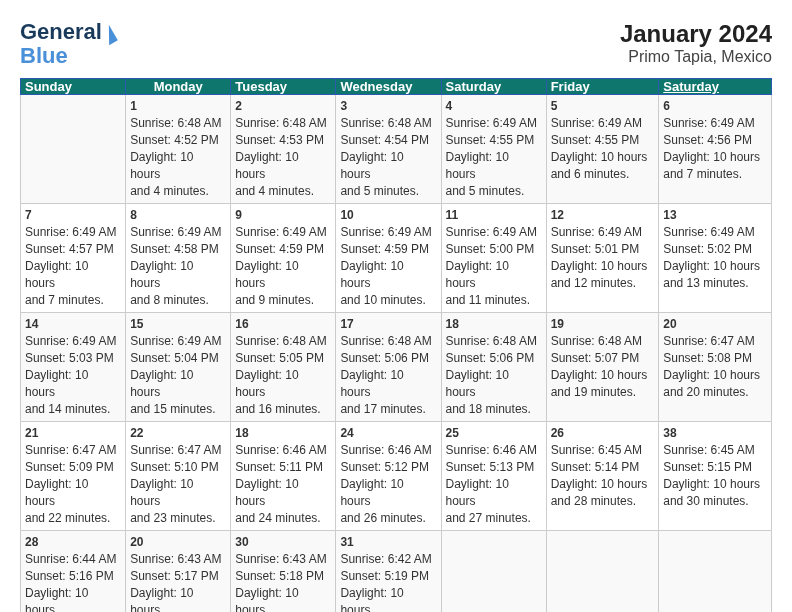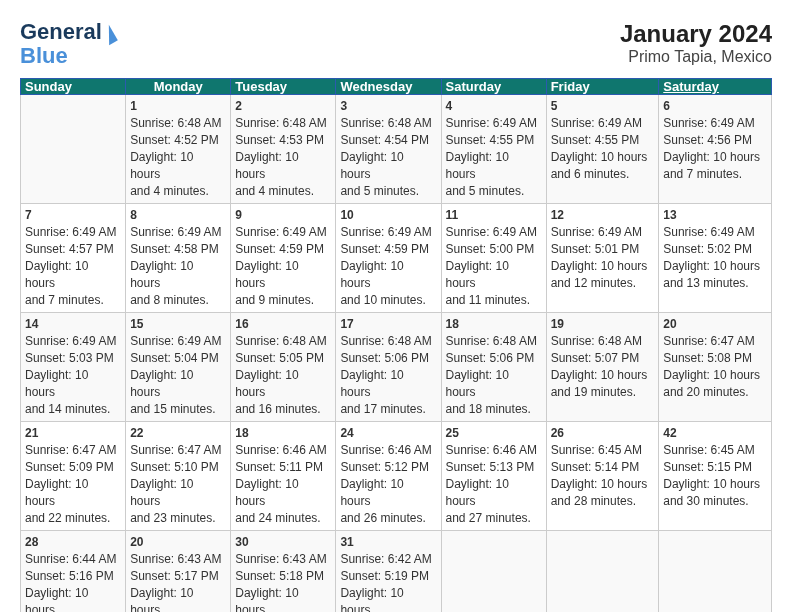--- a/index.html
+++ b/index.html
@@ -235,21 +235,21 @@
         </td>
         <td>
           <span class="day-num">25</span>
           <div class="day-info">Sunrise: 6:46 AM<br>Sunset: 5:13 PM<br>Daylight: 10 hours<br>and 27 minutes.</div>
         </td>
         <td>
           <span class="day-num">26</span>
           <div class="day-info">Sunrise: 6:45 AM<br>Sunset: 5:14 PM<br>Daylight: 10 hours<br>and 28 minutes.</div>
         </td>
         <td>
-          <span class="day-num">42</span>
+          <span class="day-num">38</span>
           <div class="day-info">Sunrise: 6:45 AM<br>Sunset: 5:15 PM<br>Daylight: 10 hours<br>and 30 minutes.</div>
         </td>
       </tr>
       <tr>
         <td>
           <span class="day-num">28</span>
           <div class="day-info">Sunrise: 6:44 AM<br>Sunset: 5:16 PM<br>Daylight: 10 hours<br>and 31 minutes.</div>
         </td>
         <td>
           <span class="day-num">20</span>

